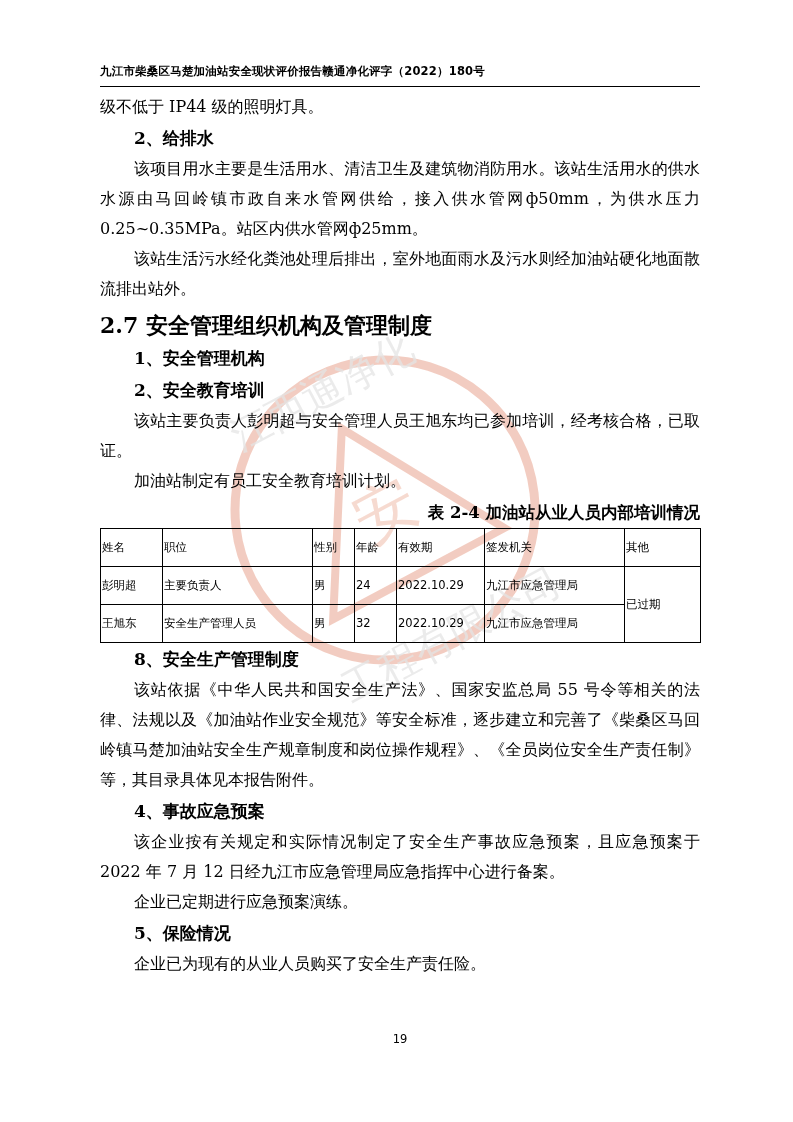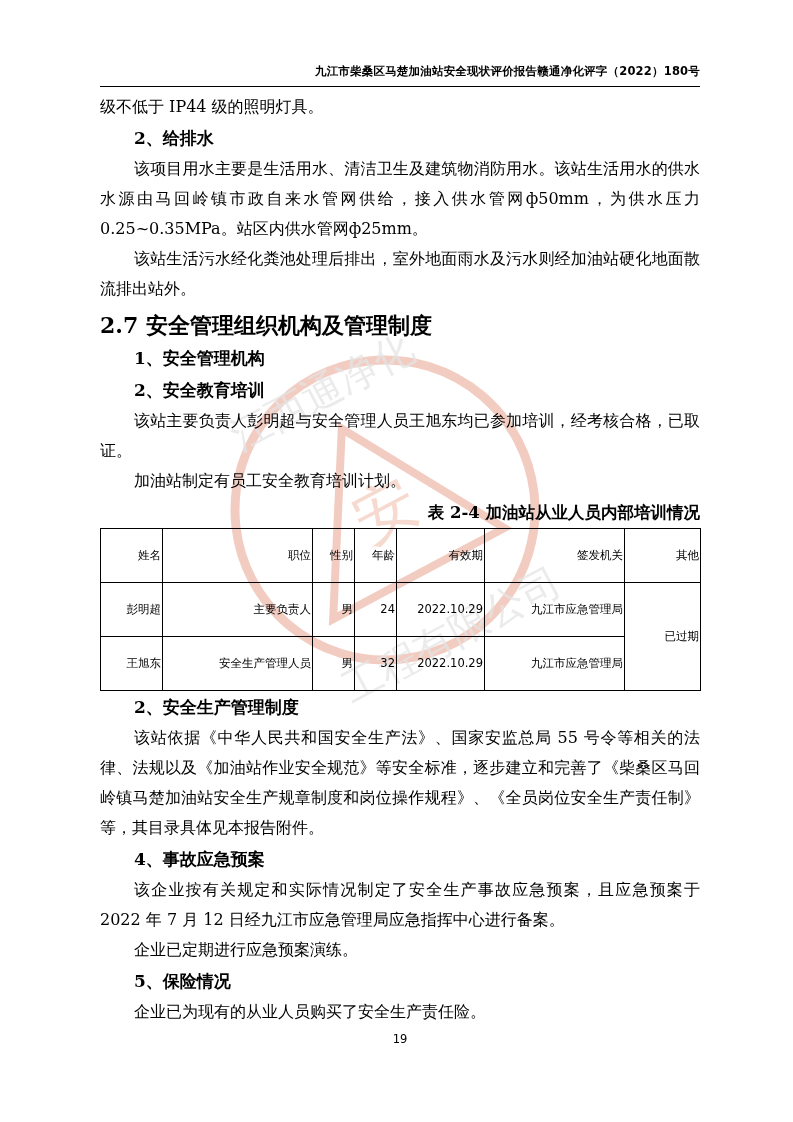--- a/index.html
+++ b/index.html
@@ -43,21 +43,21 @@
   
   .header {
     position: absolute;
     left: 0;
     top: 64px;
     width: 600px;
     font-family: "DejaVu Sans", sans-serif;
     font-size: 11.5px;
     color: #000;
     display: flex;
-    justify-content: flex-end;
+    justify-content: flex-start;
     align-items: flex-end;
     font-weight: bold;
     letter-spacing: 0.2px;
   }
   .header .hl { }
   .header .hr { }
   .header-rule {
     position: absolute;
     left: 0;
     top: 86px;
@@ -105,22 +105,22 @@
   table.t24 {
     width: 600px;
     border-collapse: collapse;
     font-family: "DejaVu Sans", sans-serif;
     font-size: 11.5px;
     table-layout: fixed;
     background: transparent;
   }
   table.t24 th, table.t24 td {
     border: 1px solid #000;
-    text-align: right;
-    padding: 18px 1px;
+    text-align: left;
+    padding: 10px 1px;
     height: 17px;
     line-height: 15px;
     color: #000;
     font-weight: normal;
   }
   table.t24 th { font-weight: normal; }
   .red { color: #d93a2b; }
 
   
   .pageno {
@@ -213,21 +213,21 @@
             <td>王旭东</td>
             <td>安全生产管理人员</td>
             <td>男</td>
             <td>32</td>
             <td>2022.10.29</td>
             <td>九江市应急管理局</td>
           </tr>
         </tbody>
       </table>
 
-      <p class="h3">2、安全生产管理制度</p>
+      <p class="h3">8、安全生产管理制度</p>
       <p class="ind1">该站依据《中华人民共和国安全生产法》、国家安监总局 55 号令等相关的法律、法规以及《加油站作业安全规范》等安全标准，逐步建立和完善了《柴桑区马回岭镇马楚加油站安全生产规章制度和岗位操作规程》、《全员岗位安全生产责任制》等，其目录具体见本报告附件。</p>
 
       <p class="h3">4、事故应急预案</p>
       <p class="ind1">该企业按有关规定和实际情况制定了安全生产事故应急预案，且应急预案于 2022 年 7 月 12 日经九江市应急管理局应急指挥中心进行备案。</p>
       <p class="ind1">企业已定期进行应急预案演练。</p>
 
       <p class="h3">5、保险情况</p>
       <p class="ind1">企业已为现有的从业人员购买了安全生产责任险。</p>
 
     </div>

